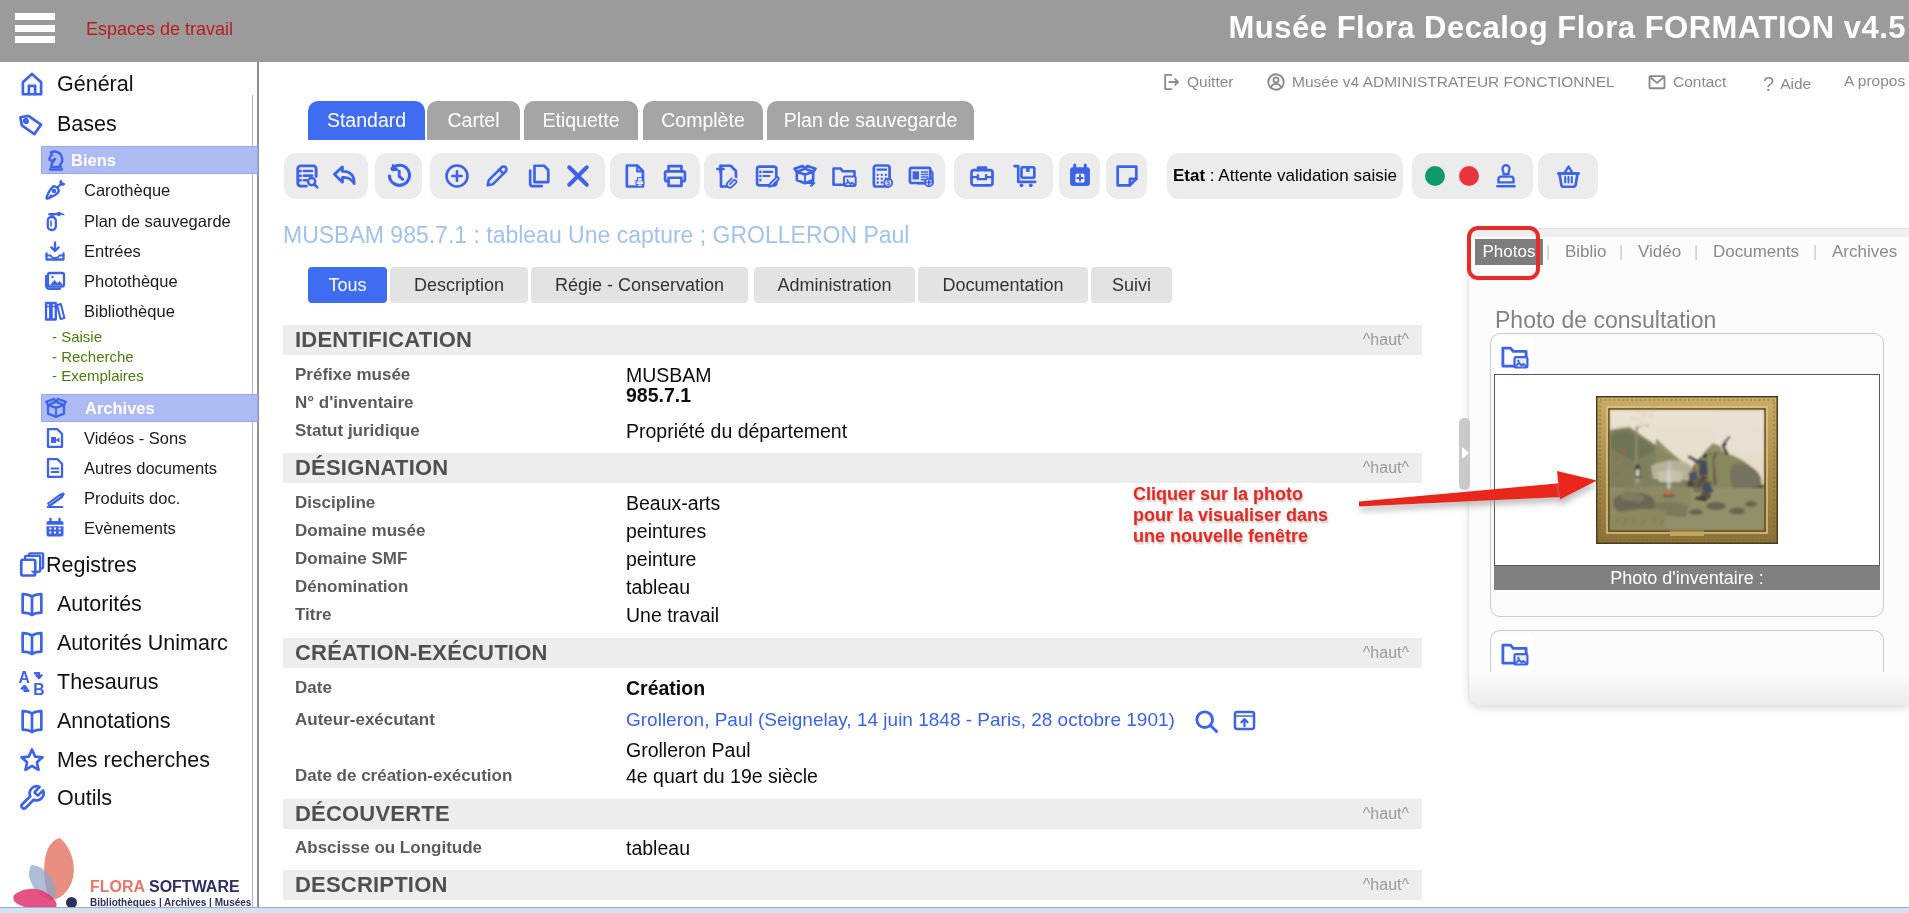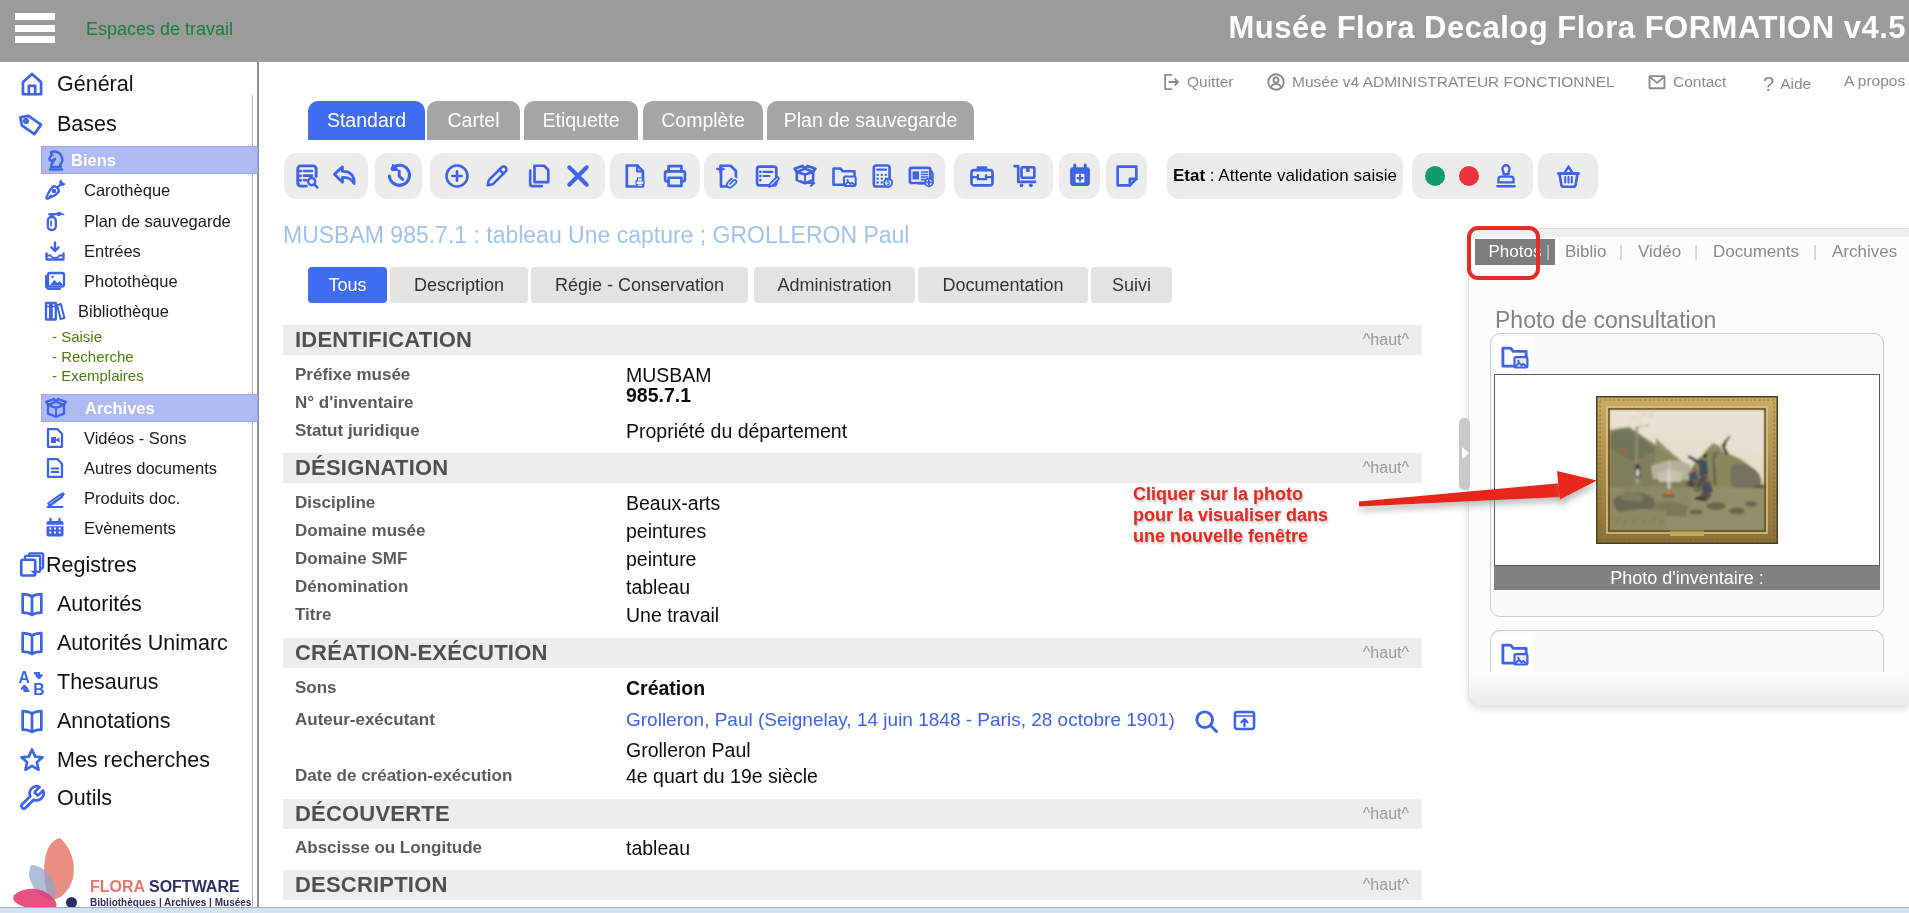--- a/index.html
+++ b/index.html
@@ -1,19 +1,19 @@
 <!DOCTYPE html>
 <html><head><meta charset="utf-8"><style>
 *{margin:0;padding:0;box-sizing:border-box}
 html,body{width:1909px;height:913px;overflow:hidden;background:#fff;font-family:"Liberation Sans",sans-serif}
 #app{position:relative;width:1909px;height:913px;overflow:hidden}
 .ab{position:absolute}
 #topbar{position:absolute;left:0;top:0;width:1909px;height:62px;background:#9b9b9b}
 #burger div{height:7px;background:#fff;margin-bottom:4.5px}
-#wstext{color:#15803d;font-size:18px}
+#wstext{color:#b91c1c;font-size:18px}
 #apptitle{color:#fff;font-size:31px;font-weight:bold;letter-spacing:.5px}
 .mi{display:flex;align-items:center}
 .t1{font-size:21.5px;color:#111}
 .t2{font-size:16.5px;color:#1a1a1a}
 .t3{font-size:15px;color:#4d7c0f}
 .hirow{background:#adbbf2;border:1px solid #95a8ef}
 .hirow .t2{color:#fff;font-weight:bold}
 #bottomstrip{left:0;top:907px;width:1909px;height:6px;background:#d4e2f1;border-top:1px solid #98aec8}
 .tab1{top:101px;height:39px;border-radius:10px 10px 0 0;color:#fff;font-size:19.5px;text-align:center;line-height:39px;background:#a5a5a5}
 .blue{background:#3f6cf0 !important}
@@ -25,21 +25,21 @@
 .secbar{left:283px;width:1139px;height:30px;background:#ededed}
 .secbar b{position:absolute;left:12px;top:0;line-height:30px;font-size:22px;color:#4f4f4f;letter-spacing:.2px}
 .secbar i{position:absolute;right:13px;top:0;line-height:30px;font-size:16px;color:#9a9a9a;font-style:normal}
 .lbl{left:295px;font-size:17px;font-weight:bold;color:#5b5b5b;white-space:nowrap}
 .val{left:626px;font-size:19.5px;color:#0c0c0c;white-space:nowrap}
 #panel{left:1468px;top:228px;width:441px;height:477px;background:#fcfcfc;border:1px solid #e2e2e2;border-right:none;border-radius:12px 0 0 12px;box-shadow:0 4px 7px rgba(0,0,0,.13)}
 #paneltop{left:1469px;top:229px;width:440px;height:8px;background:#efefef;border-radius:12px 0 0 0}
 #handle{left:1459px;top:418px;width:11px;height:72px;background:#c9c9c9;border-radius:5px}
 #handle:after{content:"";position:absolute;left:3px;top:29px;border-left:7px solid #fff;border-top:6px solid transparent;border-bottom:6px solid transparent}
 .ptab{top:242px;font-size:17px;color:#8a8a8a}
-#ptphotos{left:1475px;top:239px;width:80px;height:26px;background:#7d7d7d;color:#fff;font-size:17px;text-align:center;line-height:26px}
+#ptphotos{left:1475px;top:239px;width:68px;height:26px;background:#7d7d7d;color:#fff;font-size:17px;text-align:center;line-height:26px}
 #redbox{left:1467px;top:226px;width:73px;height:54px;border:4px solid #e62c26;border-radius:11px}
 .psep{top:243px;font-size:16px;color:#c8c8c8}
 #photoconsult{left:1495px;top:307px;font-size:23px;color:#828282}
 .obox{left:1490px;width:394px;border:1px solid #ccc;border-radius:10px;background:#fafafa}
 .fbtn{width:40px;height:40px;background:#fff;border-radius:6px;display:flex;align-items:center;justify-content:center}
 #ibox{left:1494px;top:374px;width:386px;height:192px;border:1px solid #5a5a5a;background:#fff}
 #capbar{left:1494px;top:566px;width:386px;height:24px;background:#808080;color:#fff;font-size:18px;text-align:center;line-height:24px}
 #annot{left:1133px;top:484px;font-size:18px;font-weight:bold;color:#e82720;line-height:21px;text-shadow:1px 2px 2px rgba(120,120,120,.45)}
 .hlink{font-size:15.5px;color:#8a8a8a;display:flex;align-items:center;gap:6px;white-space:nowrap}
 </style></head><body>
@@ -146,21 +146,21 @@
       </svg>
       <span class="t2" style="margin-left:17px">Photothèque</span>
     </div>
 <div class="ab mi" style="left:43px;top:297px;height:28px;width:214px">
       <svg width="24" height="24" viewBox="0 0 24 24" fill="none" stroke="#3c63e8" stroke-width="2.3" stroke-linecap="round" stroke-linejoin="round">
         <rect x="3" y="4" width="4.2" height="16.5"></rect>
         <rect x="8.6" y="4" width="4.2" height="16.5"></rect>
         <path d="M14.5 5.3l4.3-1.1 4 15.9-4.3 1.1z" transform="scale(0.88) translate(1.5 1.5)"></path>
         <path d="M3 7.5h4.2M8.6 7.5h4.2" stroke-width="1.6"></path>
       </svg>
-      <span class="t2" style="margin-left:11px">Bibliothèque</span>
+      <span class="t2" style="margin-left:17px">Bibliothèque</span>
     </div>
 <div class="ab mi" style="left:52px;top:326px;height:20px">
       <span class="t3">- Saisie</span>
     </div>
 <div class="ab mi" style="left:52px;top:346px;height:20px">
       <span class="t3">- Recherche</span>
     </div>
 <div class="ab mi" style="left:52px;top:365px;height:20px">
       <span class="t3">- Exemplaires</span>
     </div>
@@ -463,21 +463,21 @@
 <div class="ab lbl" style="top:549px">Domaine SMF</div>
 <div class="ab val" style="top:548px;">peinture</div>
 <div class="ab lbl" style="top:577px">Dénomination</div>
 <div class="ab val" style="top:576px;">tableau</div>
 <div class="ab lbl" style="top:605px">Titre</div>
 <div class="ab val" style="top:604px;">Une travail</div>
 <div class="ab secbar" style="top:638px">
       <b>CRÉATION-EXÉCUTION</b>
       <i>^haut^</i>
     </div>
-<div class="ab lbl" style="top:678px">Sons</div>
+<div class="ab lbl" style="top:678px">Date</div>
 <div class="ab val" style="top:677px;font-weight:bold;">Création</div>
 <div class="ab lbl" style="top:710px">Auteur-exécutant</div>
 <div class="ab val" style="top:709px;font-size:19px;color:#3b62e8">Grolleron, Paul (Seignelay, 14 juin 1848 - Paris, 28 octobre 1901)</div>
 <div class="ab" style="left:1192px;top:707px;display:flex;gap:10px">
       <svg width="29" height="29" viewBox="0 0 24 24" fill="none" stroke="#3c63e8" stroke-width="2.3" stroke-linecap="round" stroke-linejoin="round">
         <circle cx="10.5" cy="10.5" r="6.5" stroke-width="2.4"></circle>
         <path d="M15.3 15.3l5 5" stroke-width="2.4"></path>
       </svg>
       <svg width="27" height="27" viewBox="0 0 24 24" fill="none" stroke="#3c63e8" stroke-width="2.3" stroke-linecap="round" stroke-linejoin="round">
         <rect x="3.5" y="4.5" width="17" height="15" rx="2" stroke-width="2.2"></rect>

